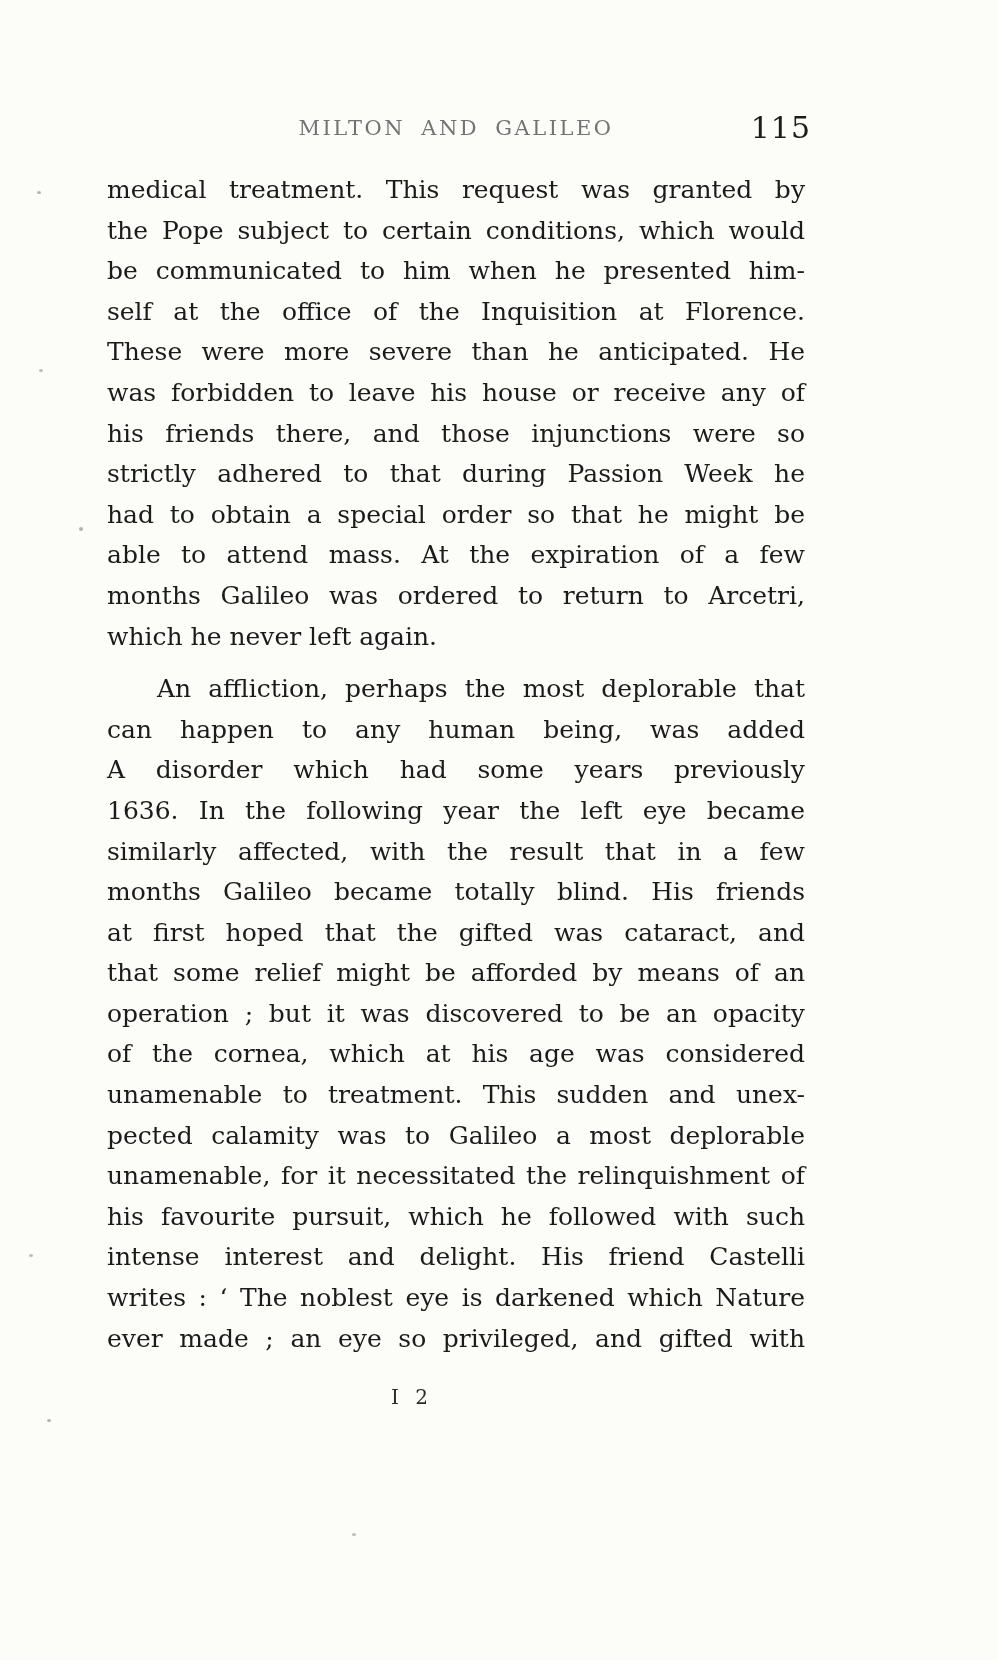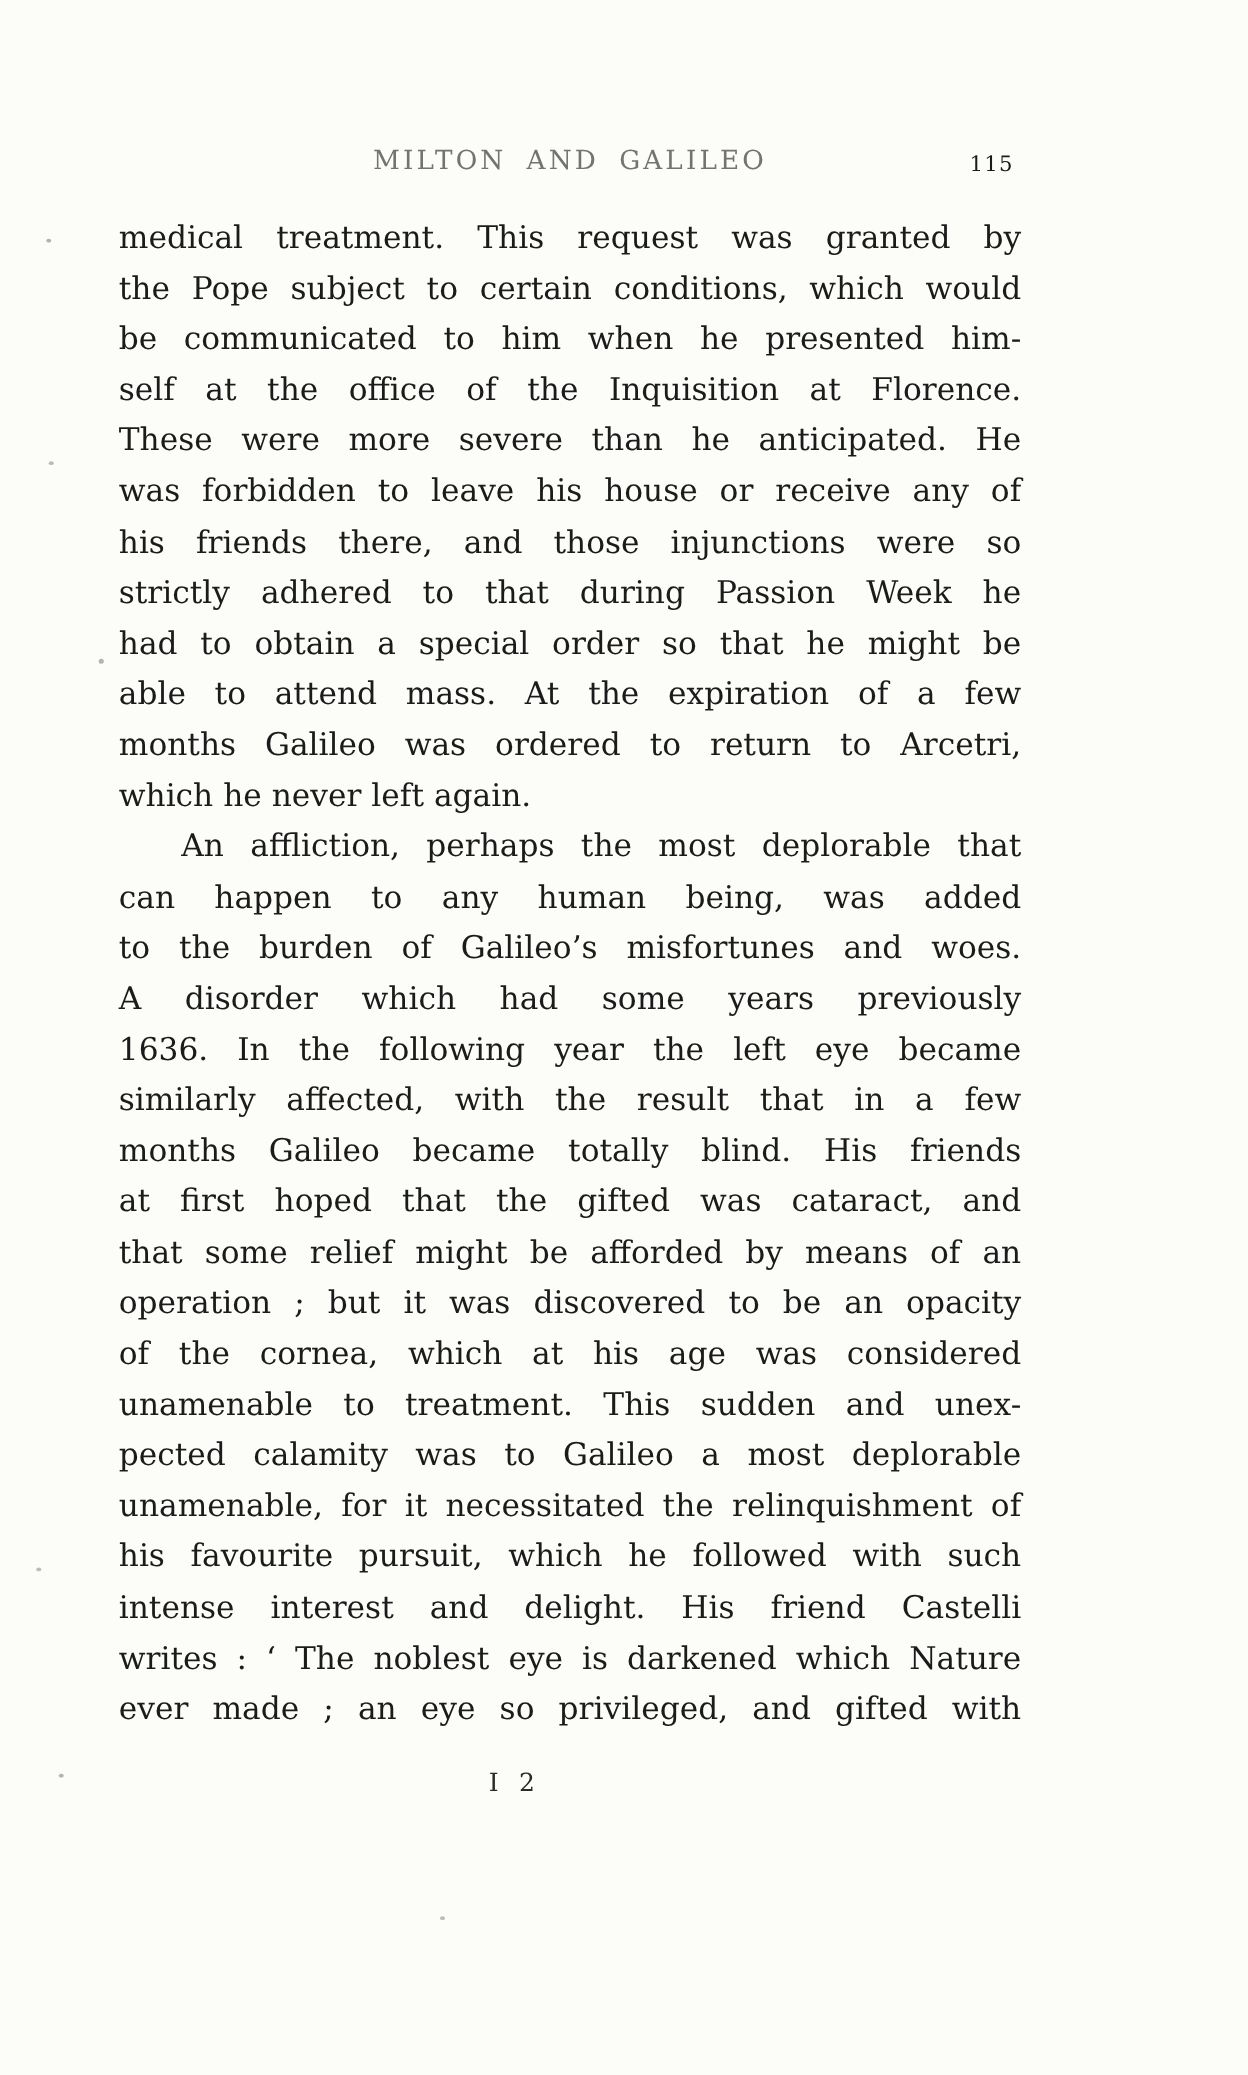--- a/index.html
+++ b/index.html
@@ -26,29 +26,29 @@
     text-align: center;
     font-size: 21px;
     letter-spacing: 2.5px;
     word-spacing: 7px;
     padding-top: 8px;
     color: #737373;
   }
   .page-number {
     position: absolute;
     right: 6px;
-    top: 14px;
-    font-size: 17px;
+    top: 2px;
+    font-size: 30px;
     letter-spacing: 1px;
   }
   .text-block {
     font-size: 25px;
     line-height: 40.6px;
   }
-  .paragraph { margin: 0; }
+  .paragraph { margin: 12px; }
   .line {
     text-align: justify;
     text-align-last: justify;
   }
   .line.short-last { text-align-last: left; }
   .line.indent { text-indent: 50px; }
   .footer {
     text-align: center;
     padding-right: 88px;
     margin-top: 26px;
@@ -89,21 +89,20 @@
         <div class="line">his friends there, and those injunctions were so</div>
         <div class="line">strictly adhered to that during Passion Week he</div>
         <div class="line">had to obtain a special order so that he might be</div>
         <div class="line">able to attend mass.  At the expiration of a few</div>
         <div class="line">months Galileo was ordered to return to Arcetri,</div>
         <div class="line short-last">which he never left again.</div>
       </div>
       <div class="paragraph">
         <div class="line indent">An affliction, perhaps the most deplorable that</div>
         <div class="line">can happen to any human being, was added</div>
-        <div class="line">to the burden of Galileo’s misfortunes and woes.</div>
         <div class="line">A disorder which had some years previously</div>
         <div class="line">1636.  In the following year the left eye became</div>
         <div class="line">similarly affected, with the result that in a few</div>
         <div class="line">months Galileo became totally blind.  His friends</div>
         <div class="line">at first hoped that the gifted was cataract, and</div>
         <div class="line">that some relief might be afforded by means of an</div>
         <div class="line">operation ; but it was discovered to be an opacity</div>
         <div class="line">of the cornea, which at his age was considered</div>
         <div class="line">unamenable to treatment.  This sudden and unex-</div>
         <div class="line">pected calamity was to Galileo a most deplorable</div>

